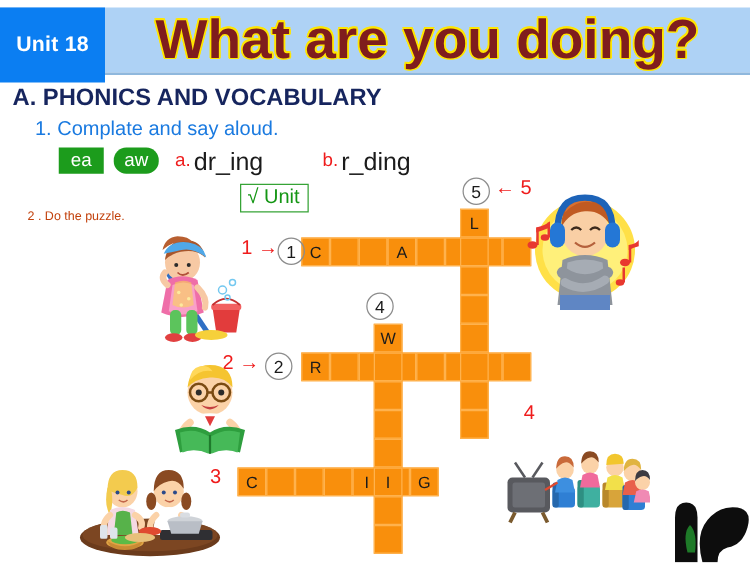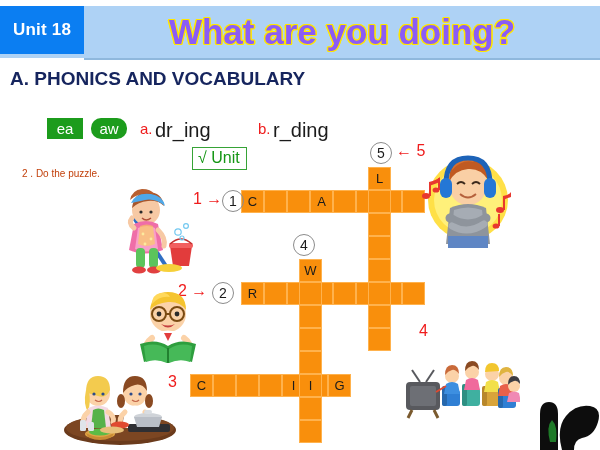--- a/index.html
+++ b/index.html
@@ -29,42 +29,42 @@
     top: 6px;
     width: 600px;
     height: 52px;
     background: #aed2f5;
   }
   .unit-badge {
     position: absolute;
     left: 0px;
     top: 6px;
     width: 84px;
-    height: 48px;
+    height: 60px;
     background: #0b7ef2;
     color: #ffffff;
     font-weight: bold;
     font-size: 17px;
     display: flex;
     align-items: center;
     justify-content: center;
     letter-spacing: .2px;
   }
   .header-title {
     position: absolute;
     left: 84px;
     top: 6px;
     width: 516px;
     height: 52px;
     display: flex;
     align-items: center;
     justify-content: center;
-    font-size: 35px;
+    font-size: 44px;
     font-weight: bold;
-    color: #8b5cf6;
+    color: #7f1d1d;
     text-shadow:
        1.4px 0 0 #ffe600, -1.4px 0 0 #ffe600,
        0 1.4px 0 #ffe600, 0 -1.4px 0 #ffe600,
        1px 1px 0 #ffe600, -1px -1px 0 #ffe600,
        1px -1px 0 #ffe600, -1px 1px 0 #ffe600;
     white-space: nowrap;
   }
   .header-rule {
     position: absolute;
     left: 84px;
@@ -202,20 +202,21 @@
 <body>
 
 <div id="slide">
 
   <div class="header-band"></div>
   <div class="unit-badge">Unit 18</div>
   <div class="header-title">What are you doing?</div>
   <div class="header-rule"></div>
 
   <div class="sec-title">A. PHONICS AND VOCABULARY</div>
+  <div class="task-1">1. Complate and say aloud.</div>
 
   <div class="chip" id="chip-ea">ea</div>
   <div class="chip" id="chip-aw">aw</div>
 
   <div class="qlabel" id="q-a-label">a.</div>
   <div class="qword" id="q-a-word">dr_ing</div>
   <div class="qlabel" id="q-b-label">b.</div>
   <div class="qword" id="q-b-word">r_ding</div>
 
   <div class="task-2">2 . Do the puzzle.</div>

